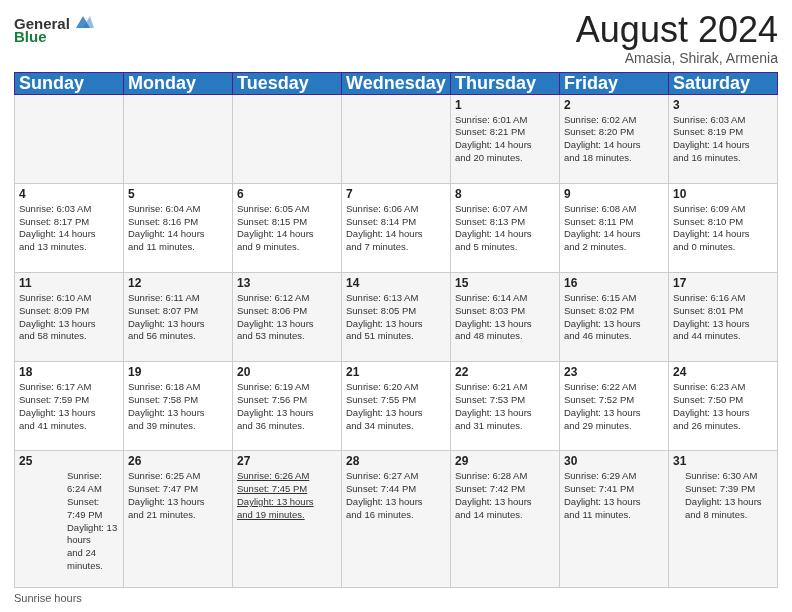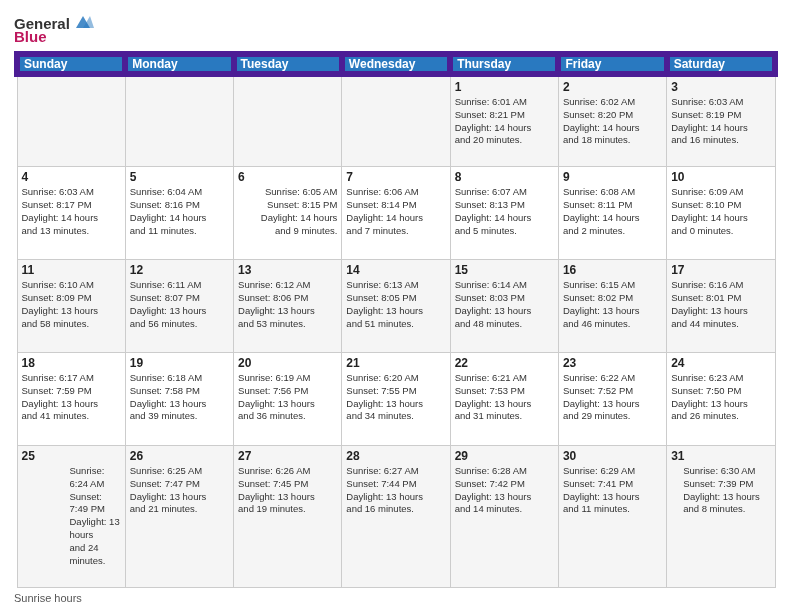--- a/index.html
+++ b/index.html
@@ -43,25 +43,25 @@
       color: #555;
     }
     .calendar-table {
       width: 100%;
       border-collapse: collapse;
       flex: 1;
     }
     .calendar-table th {
       background-color: #2979c0;
       color: #fff;
-      font-size: 12px;
+      font-size: 18px;
       font-weight: bold;
       padding: 0 4px;
       text-align: left;
-      border: 6px solid #4c1d95;
+      border: 1px solid #4c1d95;
     }
     .calendar-table td {
       border: 1px solid #ccc;
       vertical-align: top;
       padding: 3px 4px;
       font-size: 10px;
       color: #333;
       width: calc(100%/7);
       height: 82px;
       background: #fff;
@@ -101,22 +101,26 @@
   <div class="top-section">
     <div class="logo">
       <div style="display:flex;flex-direction:column;align-items:flex-start;">
         <div style="display:flex;align-items:center;gap:2px;">
           <span style="font-size:15px;font-weight:bold;color:#333;">General</span>
           <svg width="22" height="18" viewBox="0 0 22 18">
             <polygon points="4,14 11,2 18,14" fill="#2979c0" opacity="0.85"></polygon>
             <polygon points="11,14 18,2 22,14" fill="#2979c0" opacity="0.5"></polygon>
           </svg>
         </div>
-        <span style="font-size:15px;font-weight:bold;color:#be185d;margin-top:-4px;">Blue</span>
+        <span style="font-size:15px;font-weight:bold;color:#15803d;margin-top:-4px;">Blue</span>
       </div>
+    </div>
+    <div class="title-section">
+      <div class="main-title">August 2024</div>
+      <div class="subtitle">Amasia, Shirak, Armenia</div>
     </div>
   </div>
 
   <table class="calendar-table">
     <thead>
       <tr>
       <th>Sunday</th>
           <th>Monday</th>
           <th>Tuesday</th>
           <th>Wednesday</th>
@@ -163,21 +167,21 @@
           </td>
           <td>
             <span class="day-number">5</span>
             <div class="day-info" style="white-space: pre-line;">Sunrise: 6:04 AM
 Sunset: 8:16 PM
 Daylight: 14 hours
 and 11 minutes.</div>
           </td>
           <td>
             <span class="day-number">6</span>
-            <div class="day-info" style="white-space: pre-line; text-align: right;">Sunrise: 6:05 AM
+            <div class="day-info" style="white-space: pre-line;">Sunrise: 6:05 AM
 Sunset: 8:15 PM
 Daylight: 14 hours
 and 9 minutes.</div>
           </td>
           <td>
             <span class="day-number">7</span>
             <div class="day-info" style="white-space: pre-line;">Sunrise: 6:06 AM
 Sunset: 8:14 PM
 Daylight: 14 hours
 and 7 minutes.</div>
@@ -316,21 +320,21 @@
           </td>
           <td>
             <span class="day-number">26</span>
             <div class="day-info" style="white-space: pre-line;">Sunrise: 6:25 AM
 Sunset: 7:47 PM
 Daylight: 13 hours
 and 21 minutes.</div>
           </td>
           <td>
             <span class="day-number">27</span>
-            <div class="day-info" style="white-space: pre-line;">Sunrise: 6:26 AM
+            <div class="day-info" style="white-space: pre-line; text-decoration: underline;">Sunrise: 6:26 AM
 Sunset: 7:45 PM
 Daylight: 13 hours
 and 19 minutes.</div>
           </td>
           <td>
             <span class="day-number">28</span>
             <div class="day-info" style="white-space: pre-line;">Sunrise: 6:27 AM
 Sunset: 7:44 PM
 Daylight: 13 hours
 and 16 minutes.</div>

